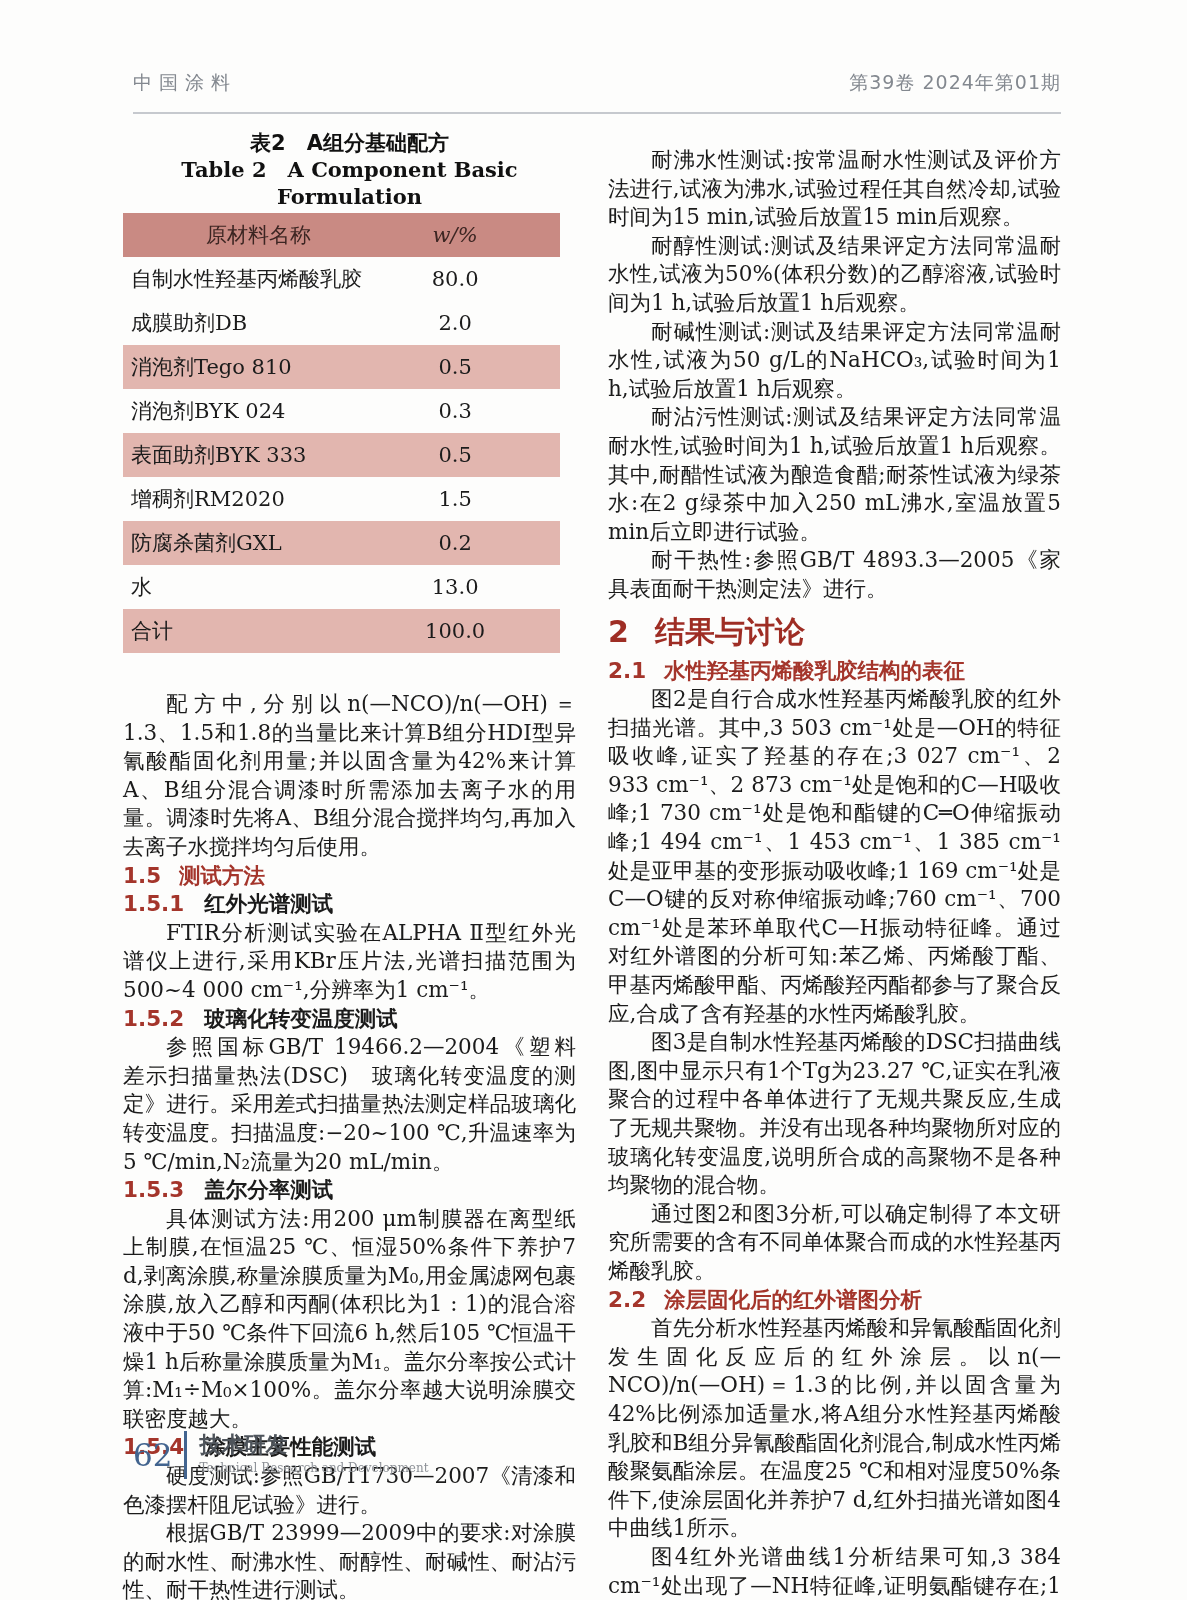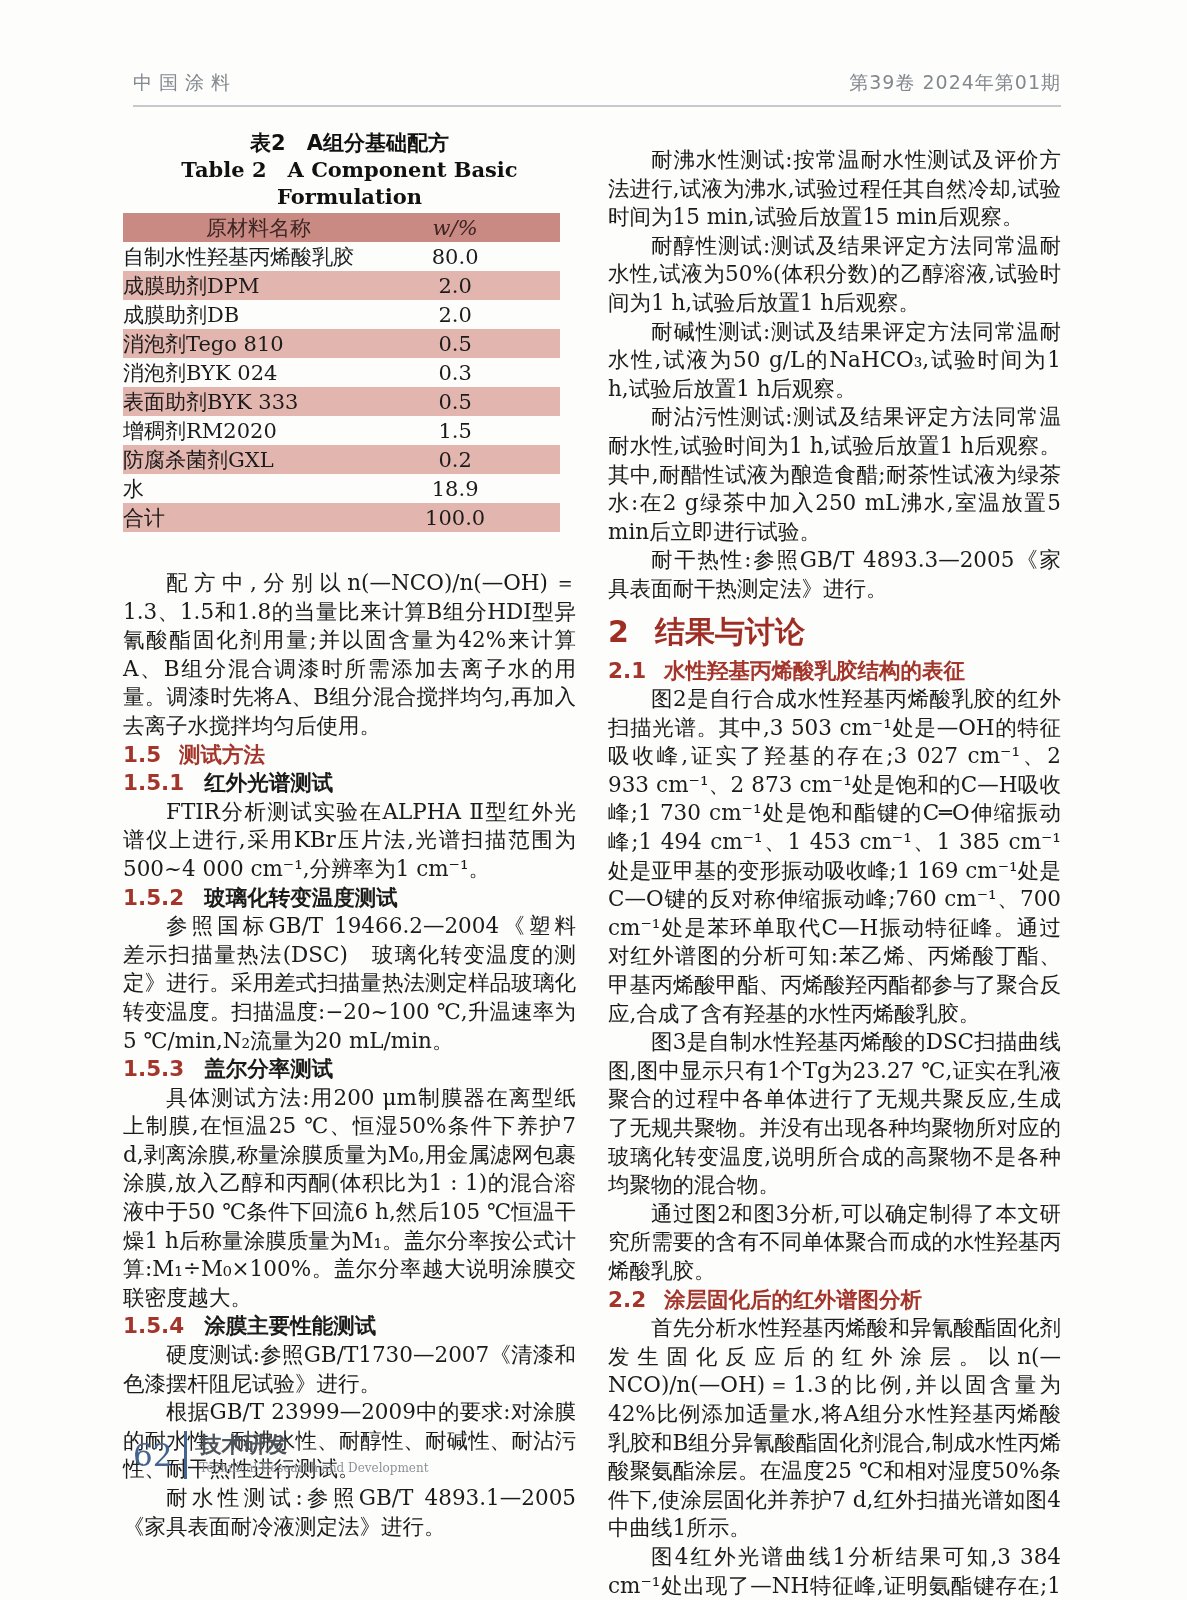--- a/index.html
+++ b/index.html
@@ -12,21 +12,21 @@
     font-family: "DejaVu Serif", "Liberation Serif", serif;
     color: #1b1b1b;
     overflow: hidden;
   }
 
   
   .page-header {
     position: absolute;
     left: 133px; top: 70px; width: 928px;
     display: flex; justify-content: space-between; align-items: flex-end;
-    padding-bottom: 9px;
+    padding-bottom: 16px;
     border-bottom: 2px solid #c6c9ce;
     font-family: "DejaVu Sans", "Liberation Sans", sans-serif;
     font-size: 19px; color: #83888f;
   }
   .journal-name { letter-spacing: 7px; }
   .volume-issue { letter-spacing: 1px; }
 
   
   .col { position: absolute; top: 130px; width: 453px; }
   .col-left  { left: 123px; }
@@ -44,21 +44,21 @@
   .tbl-title-en {
     text-align: center; font-weight: bold; font-size: 21px; line-height: 27px;
     color: #111;
   }
   table.formulation {
     width: 437px; margin-top: 3px;
     border-collapse: collapse; table-layout: fixed;
     font-size: 21px;
   }
   table.formulation td, table.formulation th {
-    height: 29px; padding: 0; font-weight: normal; vertical-align: middle;
+    height: 29px; padding: 8px; font-weight: normal; vertical-align: middle;
   }
   .row-header { background: #c98a83; color: #3c2522; }
   .row-header th:first-child { text-align: center; }
   .row-header th.wcol { font-style: italic; text-align: center; }
   .row-pink { background: #e2b6af; }
   .row-white { background: #fdfdfc; }
   td.name-cell { text-align: left; padding-left: 26px; }
   td.val-cell { text-align: center; }
 
   
@@ -119,25 +119,20 @@
           <tr class="row-header">
         <th>原材料名称</th>
         <th class="wcol">w/%</th>
         <th></th>
       </tr>
       <tr class="row-white">
         <td class="name-cell">自制水性羟基丙烯酸乳胶</td>
         <td class="val-cell">80.0</td>
             <td></td>
       </tr>
-      <tr class="row-pink">
-        <td class="name-cell">成膜助剂DPM</td>
-        <td class="val-cell">2.0</td>
-            <td></td>
-      </tr>
       <tr class="row-white">
         <td class="name-cell">成膜助剂DB</td>
         <td class="val-cell">2.0</td>
             <td></td>
       </tr>
       <tr class="row-pink">
         <td class="name-cell">消泡剂Tego 810</td>
         <td class="val-cell">0.5</td>
             <td></td>
       </tr>
@@ -156,21 +151,21 @@
         <td class="val-cell">1.5</td>
             <td></td>
       </tr>
       <tr class="row-pink">
         <td class="name-cell">防腐杀菌剂GXL</td>
         <td class="val-cell">0.2</td>
             <td></td>
       </tr>
       <tr class="row-white">
         <td class="name-cell">水</td>
-        <td class="val-cell">18.9</td>
+        <td class="val-cell">13.0</td>
             <td></td>
       </tr>
       <tr class="row-pink">
         <td class="name-cell">合计</td>
         <td class="val-cell">100.0</td>
             <td></td>
       </tr>
     </tbody>
       </table>
 

